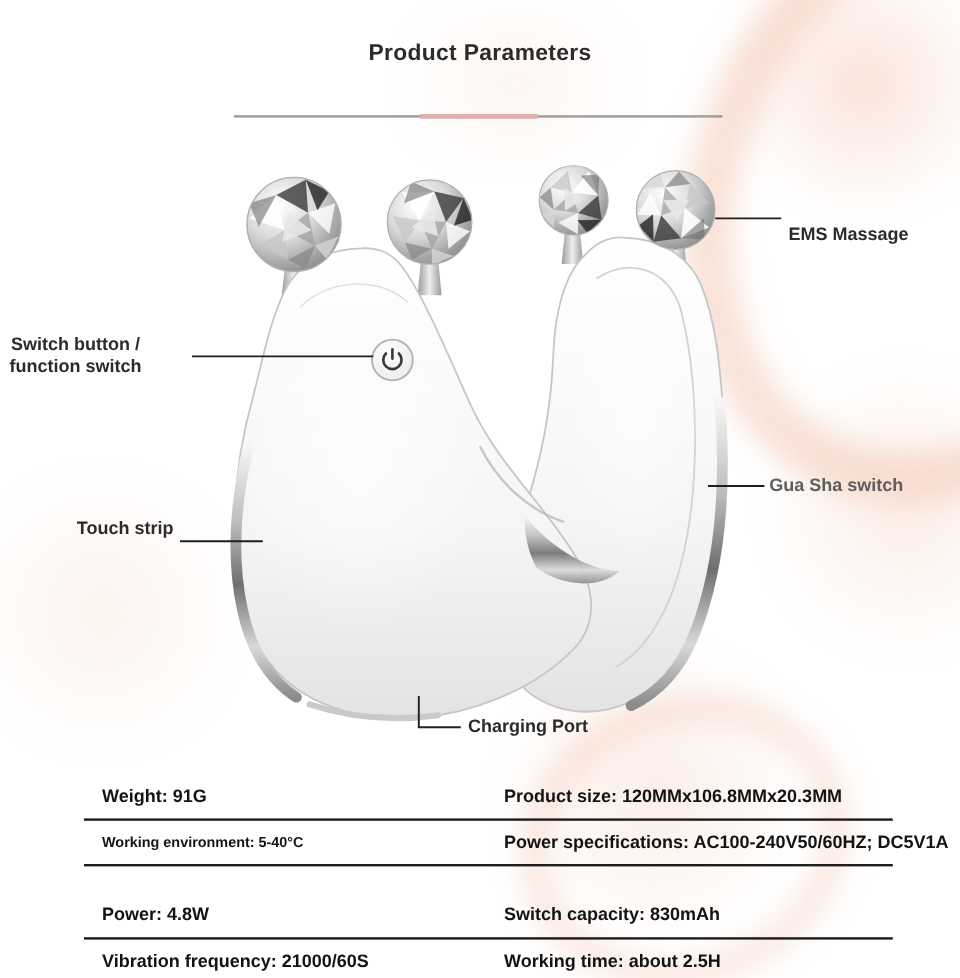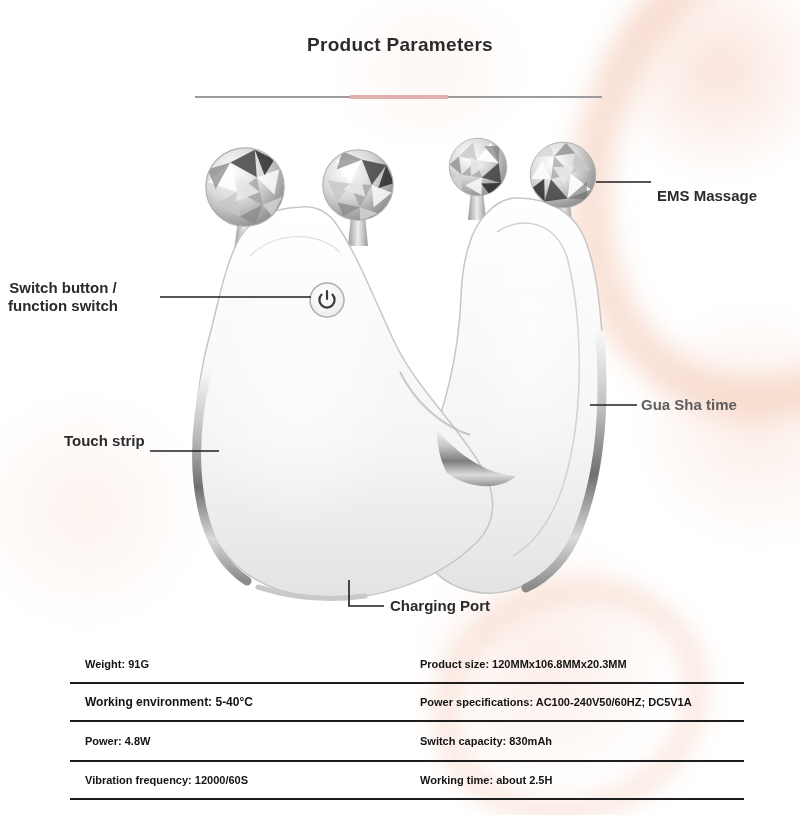--- a/index.html
+++ b/index.html
@@ -33,22 +33,22 @@
   
   .callout{position:absolute;z-index:2;font-size:15px;font-weight:bold;color:#2b2b2b;line-height:18px;white-space:nowrap;}
   .callout-ems{left:657px;top:187px;}
   .callout-switch{left:8px;top:279px;text-align:center;}
   .callout-gua{left:641px;top:396px;color:#5e5e5e;}
   .callout-touch{left:64px;top:432px;}
   .callout-charging{left:390px;top:597px;}
   
   .spec-table{position:absolute;z-index:2;left:70px;top:645px;width:674px;}
   .spec-row{display:flex;align-items:center;border-bottom:2px solid #1d1d1d;}
-  .spec-row.r1{height:37px;} .spec-row.r2{height:36px;} .spec-row.r3{height:38px;} .spec-row.r4{height:36px;}
-  .spec-cell{font-size:11px;font-weight:bold;color:#131313;white-space:nowrap;}
+  .spec-row.r1{height:37px;} .spec-row.r2{height:36px;} .spec-row.r3{height:38px;margin-top:21px;} .spec-row.r4{height:36px;}
+  .spec-cell{font-size:15px;font-weight:bold;color:#131313;white-space:nowrap;}
   .spec-cell.left{width:335px;padding-left:15px;flex:none;}
   .spec-cell.right{flex:1;}
   .spec-row.r2 .spec-cell.left{font-size:12px;}
 </style>
 </head>
 <body>
 
 <div class="canvas">
 
   <div class="smoke smoke-arc-tr"></div>
@@ -183,36 +183,36 @@
       <line x1="150" y1="341" x2="219" y2="341"></line>
       <path d="M349,470 L349,496 L384,496" fill="none"></path>
     </g>
   </svg>
 
   <div class="callout callout-ems">EMS Massage</div>
   <div class="callout callout-switch">
     <div>Switch button /</div>
     <div>function switch</div>
   </div>
-  <div class="callout callout-gua">Gua Sha time</div>
+  <div class="callout callout-gua">Gua Sha switch</div>
   <div class="callout callout-touch">Touch strip</div>
   <div class="callout callout-charging">Charging Port</div>
 
   <div class="spec-table">
     <div class="spec-row r1">
       <div class="spec-cell left">Weight: 91G</div>
       <div class="spec-cell right">Product size: 120MMx106.8MMx20.3MM</div>
     </div>
     <div class="spec-row r2">
       <div class="spec-cell left">Working environment: 5-40°C</div>
       <div class="spec-cell right">Power specifications: AC100-240V50/60HZ; DC5V1A</div>
     </div>
     <div class="spec-row r3">
       <div class="spec-cell left">Power: 4.8W</div>
       <div class="spec-cell right">Switch capacity: 830mAh</div>
     </div>
     <div class="spec-row r4">
-      <div class="spec-cell left">Vibration frequency: 12000/60S</div>
+      <div class="spec-cell left">Vibration frequency: 21000/60S</div>
       <div class="spec-cell right">Working time: about 2.5H</div>
     </div>
   </div>
 
 </div>
 
 </body></html>

